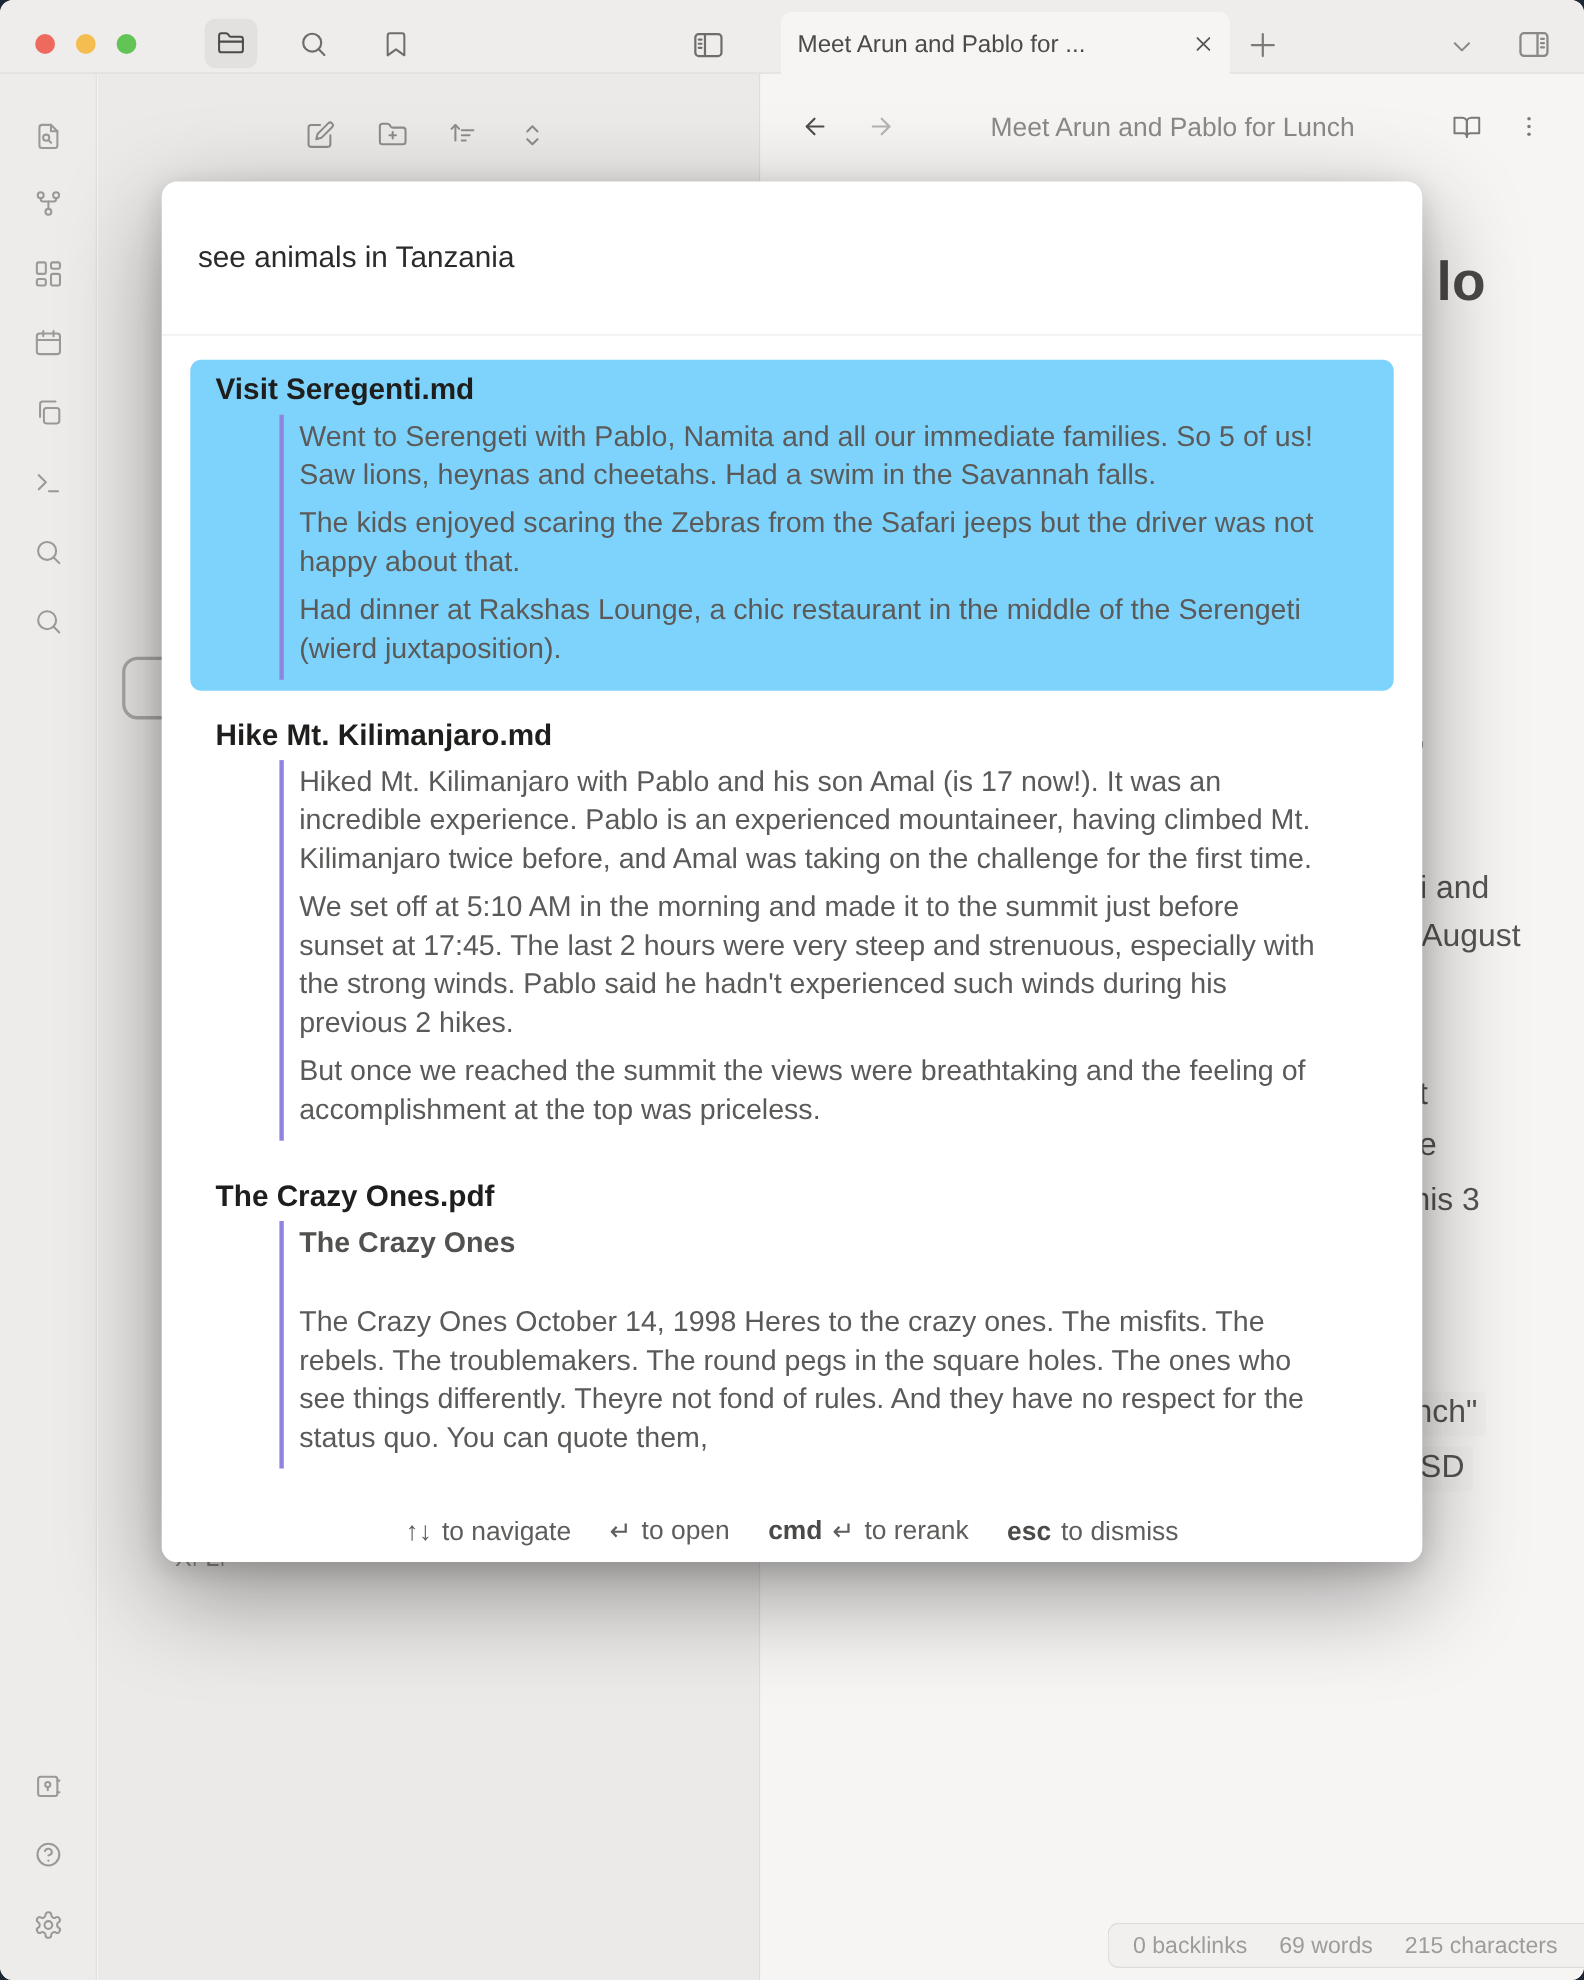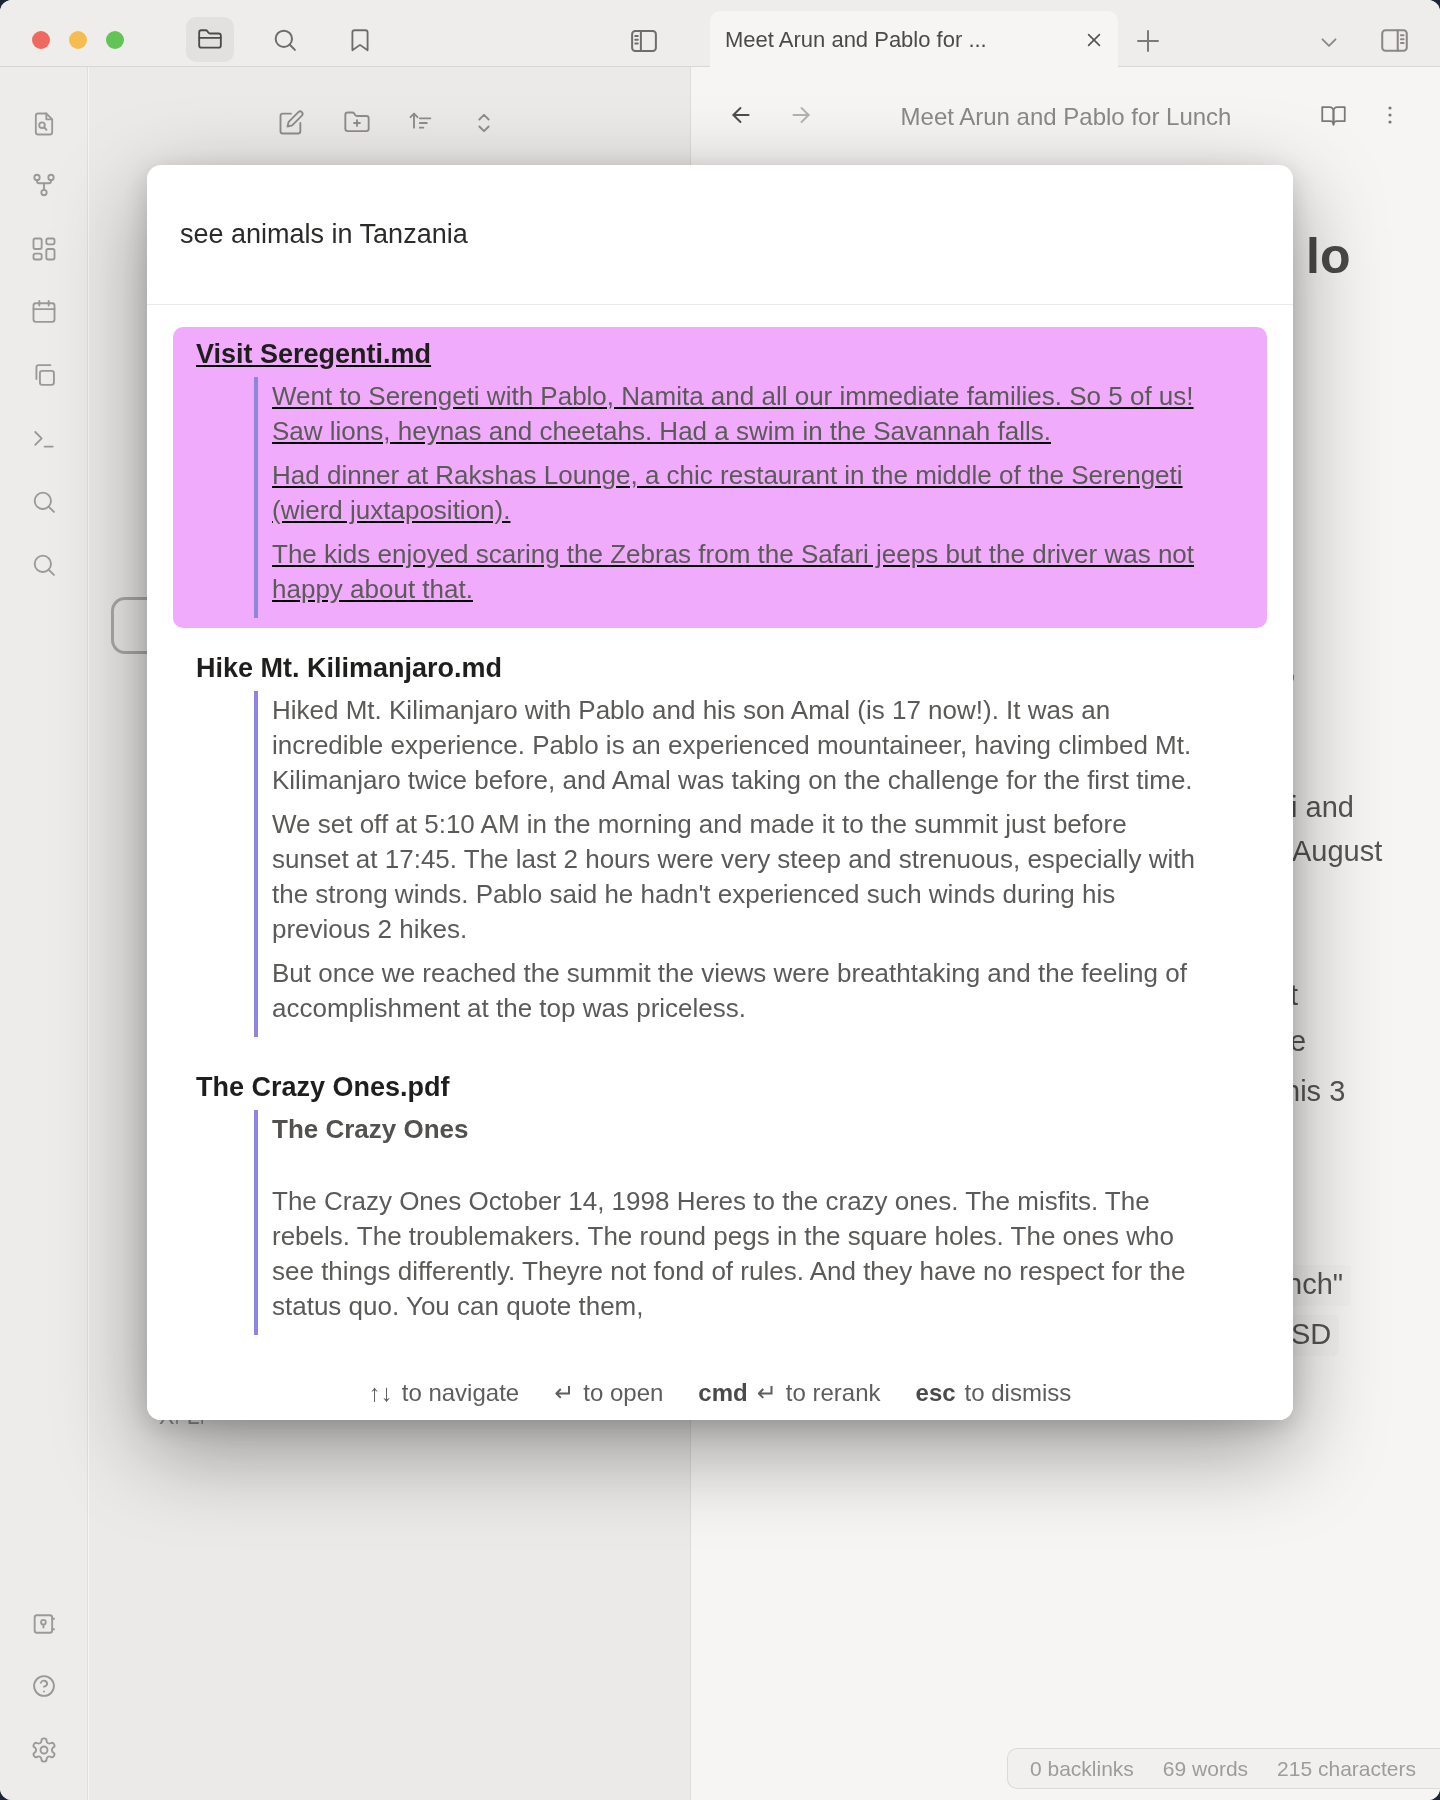--- a/index.html
+++ b/index.html
@@ -60,21 +60,21 @@
   .frag-code2 { left:593px; top:1248px; background:#f3f1ef; padding:3px 8px 5px 6px; border-radius:5px; }
 
   .status-pill { position:absolute; right:0; bottom:11px; height:41px; display:flex; align-items:center; gap:29px; padding:0 24px 0 22px; background:#f2f0ee; border:1px solid #dcdad7; border-right:none; border-radius:10px 0 0 10px; font-size:21px; color:#9e9c99; white-space:nowrap; }
 
   
   .modal { position:absolute; left:147px; top:165px; width:1146px; height:1255px; background:#ffffff; border-radius:14px; box-shadow:0 30px 90px rgba(0,0,0,.38), 0 6px 24px rgba(0,0,0,.14); z-index:10; display:flex; flex-direction:column; overflow:hidden; }
   .modal-input-row { flex:none; height:140px; display:flex; align-items:center; padding:0 33px; border-bottom:1px solid #eceae8; }
   .modal-input-row input { width:100%; border:none; outline:none; background:transparent; font-family:"Liberation Sans", sans-serif; font-size:27px; color:#2c2b2a; }
   .modal-results { flex:1; overflow:hidden; padding:22px 26px 0; }
   .result { padding:12px 23px 10px; border-radius:10px; margin-bottom:13px; }
-  .result.selected { background:#f0abfc;text-decoration:underline; }
+  .result.selected { background:#7dd3fc; }
   .result-title { font-size:27px; font-weight:700; color:#1f1e1d; margin-bottom:7px; }
   .result-quote { margin-left:58px; border-left:4px solid #8d85e0; padding:2px 0 2px 14px; }
   .result-quote p { font-size:26px; line-height:35px; color:#5b5a58; max-width:930px; margin-bottom:9px; }
   .quote-heading { font-size:26px; line-height:35px; font-weight:700; color:#52514f; max-width:930px; margin-bottom:37px; }
   .modal-footer { flex:none; height:55px; display:flex; align-items:center; justify-content:center; gap:35px; font-size:24px; color:#5e5d5b; background:#fff; }
   .hint { display:flex; gap:9px; white-space:nowrap; }
   .hint b { font-weight:700; color:#4b4a48; }
 </style>
 </head>
 <body>
@@ -355,22 +355,22 @@
     <div class="modal-input-row">
       <input type="text" value="see animals in Tanzania" style="">
     </div>
 
     <div class="modal-results">
 
       <div class="result selected">
         <div class="result-title">Visit Seregenti.md</div>
         <div class="result-quote">
           <p>Went to Serengeti with Pablo, Namita and all our immediate families. So 5 of us! Saw lions, heynas and cheetahs. Had a swim in the Savannah falls.</p>
+          <p>The kids enjoyed scaring the Zebras from the Safari jeeps but the driver was not happy about that.</p>
           <p>Had dinner at Rakshas Lounge, a chic restaurant in the middle of the Serengeti (wierd juxtaposition).</p>
-          <p>The kids enjoyed scaring the Zebras from the Safari jeeps but the driver was not happy about that.</p>
         </div>
       </div>
 
       <div class="result">
         <div class="result-title">Hike Mt. Kilimanjaro.md</div>
         <div class="result-quote">
           <p>Hiked Mt. Kilimanjaro with Pablo and his son Amal (is 17 now!). It was an incredible experience. Pablo is an experienced mountaineer, having climbed Mt. Kilimanjaro twice before, and Amal was taking on the challenge for the first time.</p>
           <p>We set off at 5:10 AM in the morning and made it to the summit just before sunset at 17:45. The last 2 hours were very steep and strenuous, especially with the strong winds. Pablo said he hadn't experienced such winds during his previous 2 hikes.</p>
           <p>But once we reached the summit the views were breathtaking and the feeling of accomplishment at the top was priceless.</p>
         </div>

